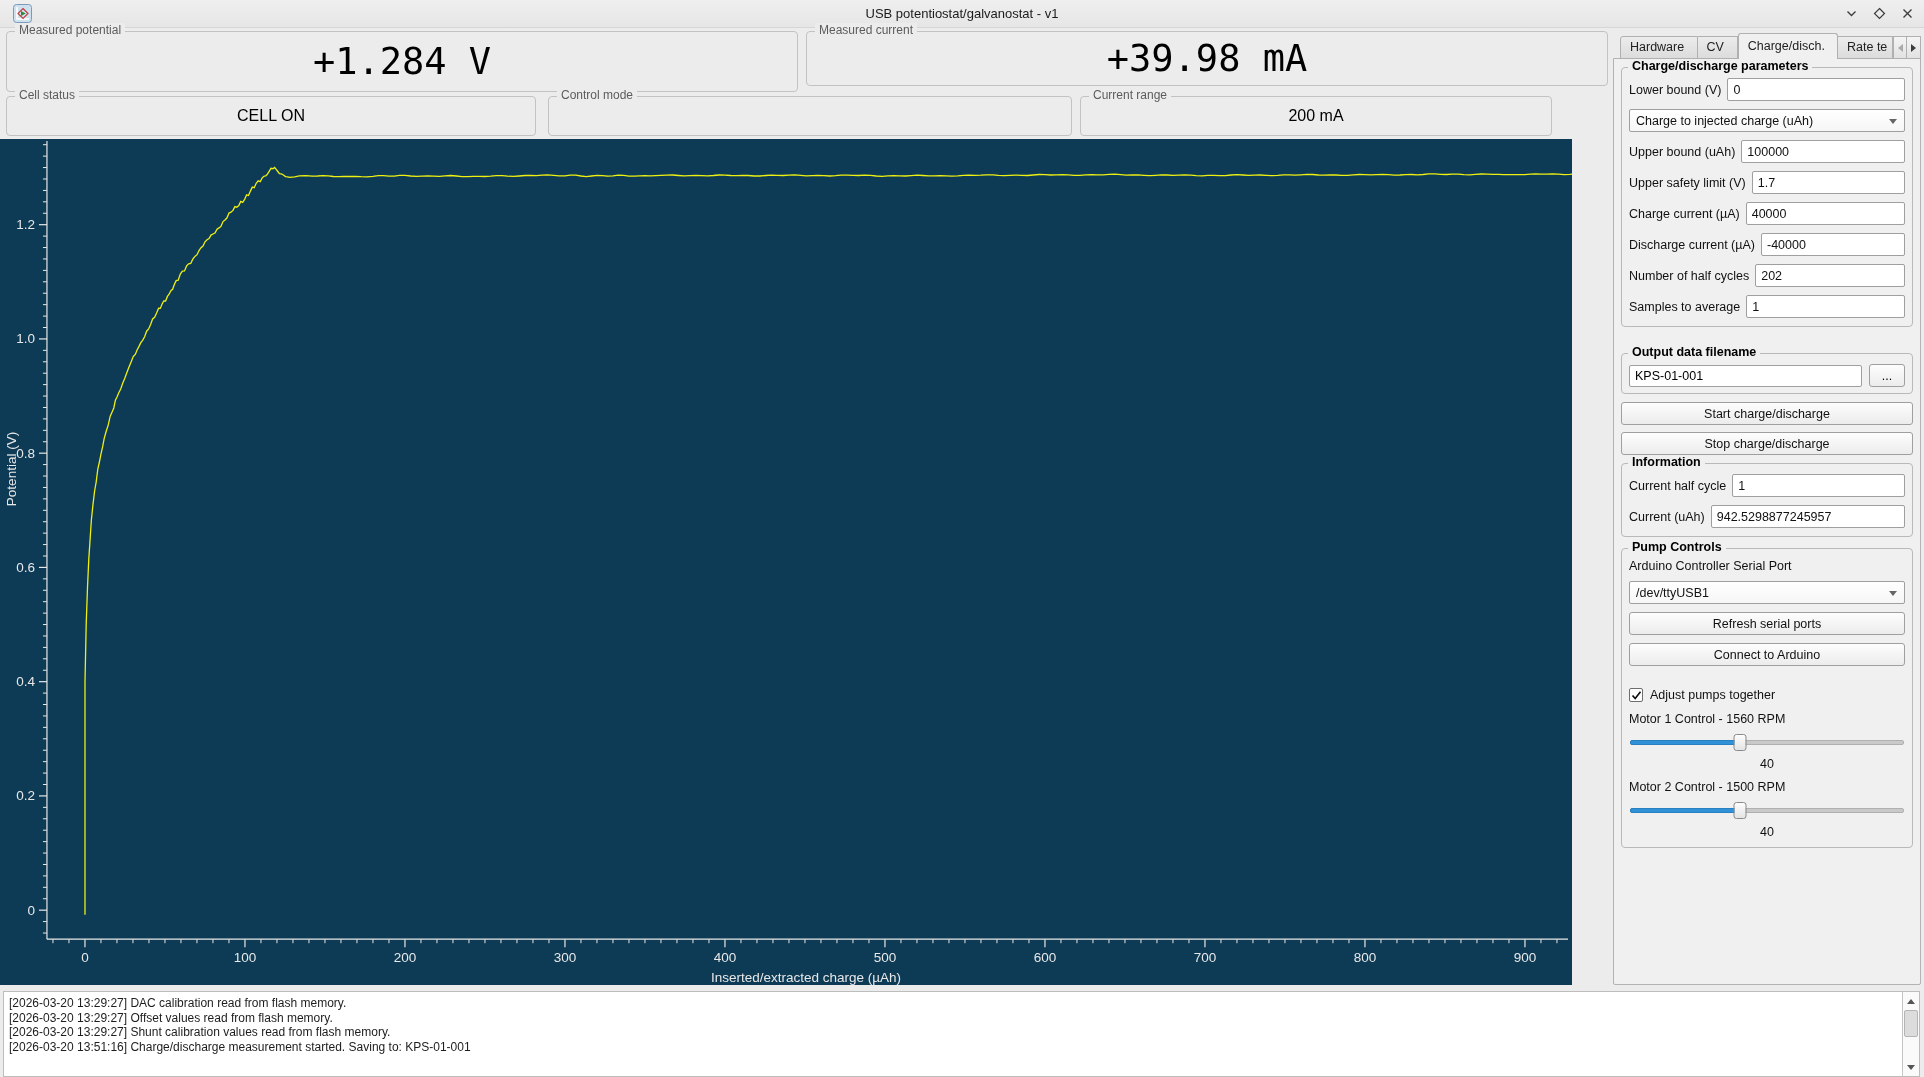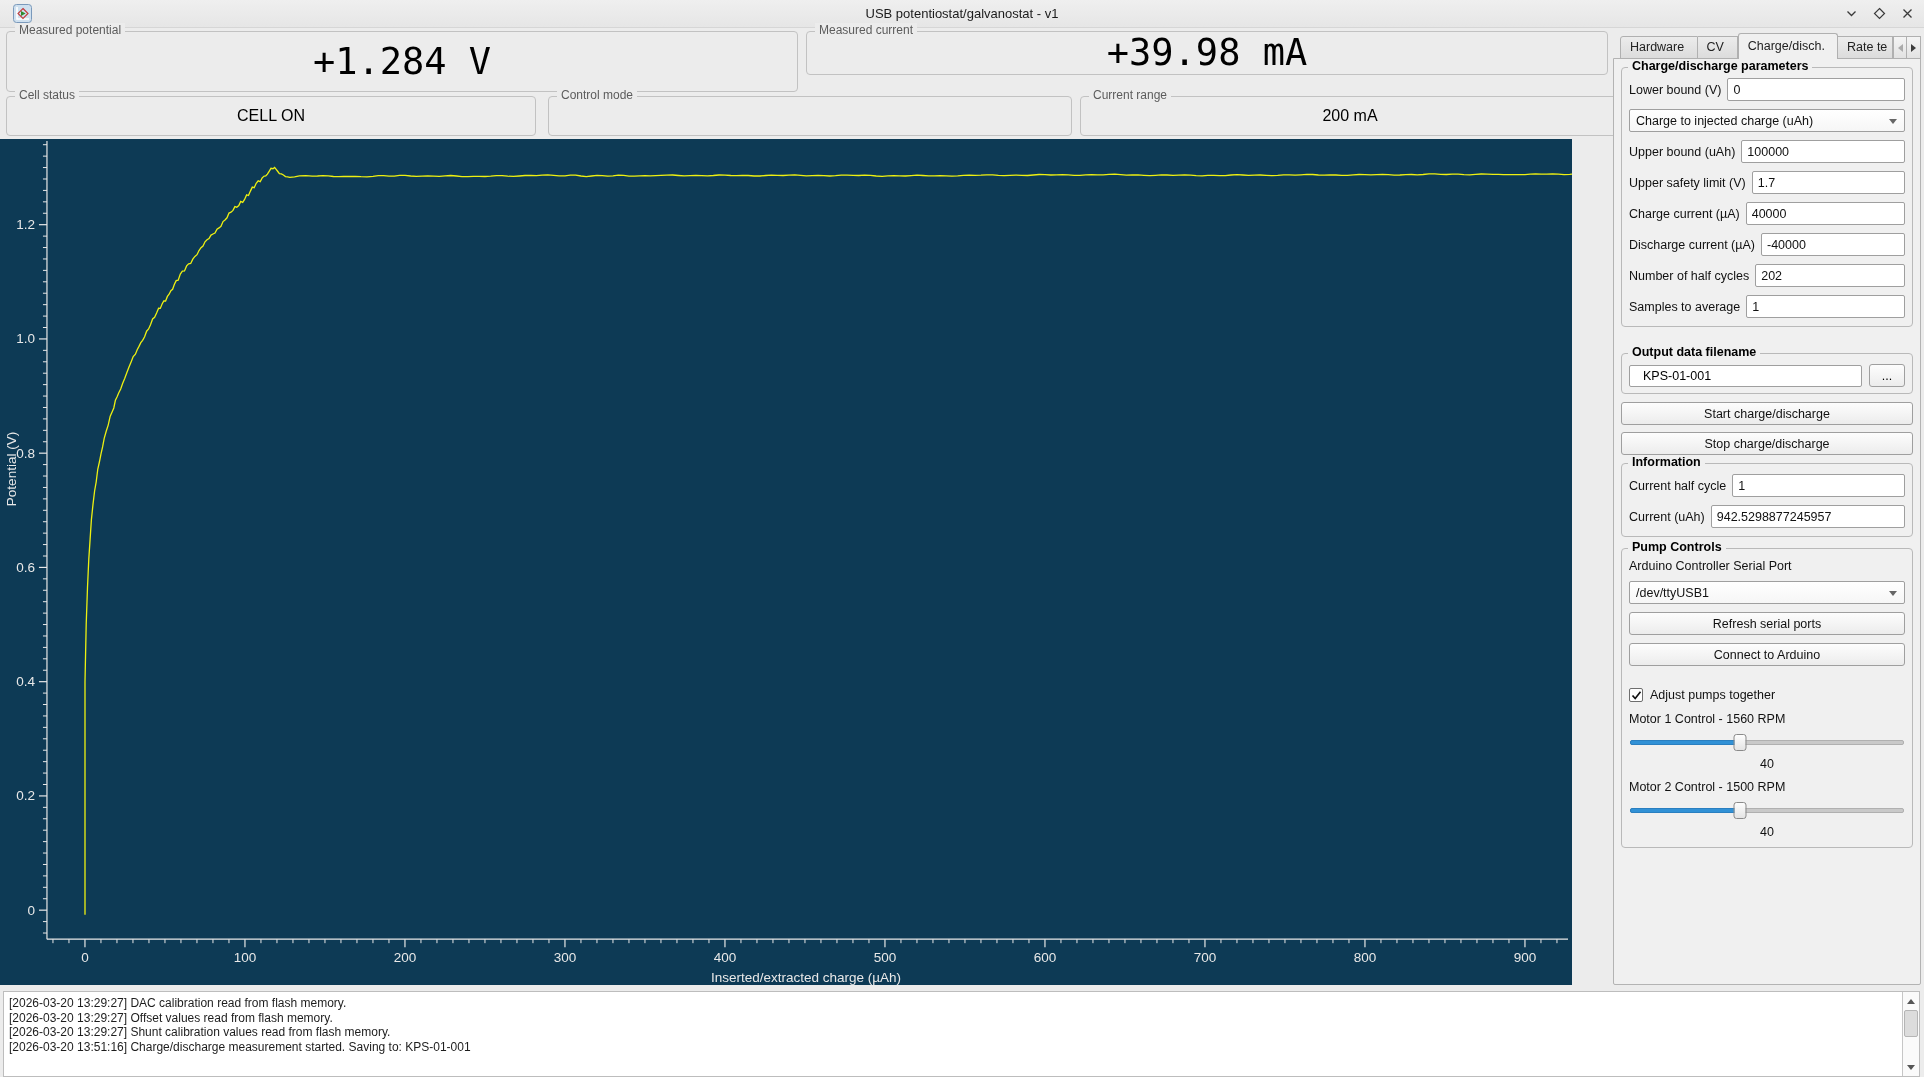--- a/index.html
+++ b/index.html
@@ -63,21 +63,21 @@
     padding:0 6px; font-size:12.5px; color:#111; position:relative; margin-bottom:8px; }
   .combo .caret { position:absolute; right:7px; top:9px; width:0; height:0;
     border-left:4px solid transparent; border-right:4px solid transparent; border-top:5px solid #666; }
 
   .pbtn { width:100%; height:23px; border:1px solid #9f9f9f; border-radius:3px;
     background:linear-gradient(#fdfdfd,#ececec); font-family:"Liberation Sans",sans-serif;
     font-size:12.5px; color:#111; cursor:default; }
 
   .filerow { display:flex; align-items:center; }
   .filerow input { flex:1; min-width:0; height:22px; border:1px solid #9f9f9f; border-radius:2px;
-    background:#fff; font-size:12.5px; padding:0 13px; font-family:"Liberation Sans",sans-serif; }
+    background:#fff; font-size:12.5px; padding:0 5px; font-family:"Liberation Sans",sans-serif; }
   .browse-btn { width:36px; height:23px; margin-left:7px; border:1px solid #9f9f9f; border-radius:3px;
     background:linear-gradient(#fdfdfd,#ececec); font-size:12.5px; cursor:default; }
 
   .checkrow { display:flex; align-items:center; margin:2px 0 10px 0; }
   .checkbox { width:14px; height:14px; border:1px solid #6e6e6e; border-radius:2px; background:#fff;
     display:flex; align-items:center; justify-content:center; margin-right:7px; }
   .checkrow span.cklabel { font-size:12.5px; }
 
   .motor-label { font-size:12.5px; margin:2px 0 8px 0; }
   .slider { position:relative; height:17px; margin:0 1px 6px 1px; }
@@ -131,33 +131,33 @@
             <path d="M3.5 3.5 L11.5 11.5 M11.5 3.5 L3.5 11.5" stroke="#3a3a3a" stroke-width="1.3" fill="none"></path>
           </svg>
       </div>
     </div>
   </div>
 
   <div class="groupbox" style="left:6px; top:31px; width:792px; height:61px;">
     <span class="gb-label">Measured potential</span>
     <div class="big-value">+1.284 V</div>
   </div>
-  <div class="groupbox" style="left:806px; top:31px; width:802px; height:44px;">
+  <div class="groupbox" style="left:806px; top:31px; width:802px; height:55px;">
     <span class="gb-label">Measured current</span>
     <div class="big-value">+39.98 mA</div>
   </div>
 
   <div class="groupbox" style="left:6px; top:96px; width:530px; height:40px;">
     <span class="gb-label">Cell status</span>
     <div class="mid-value">CELL ON</div>
   </div>
   <div class="groupbox" style="left:548px; top:96px; width:524px; height:40px;">
     <span class="gb-label">Control mode</span>
   </div>
-  <div class="groupbox" style="left:1080px; top:96px; width:540px; height:40px;">
+  <div class="groupbox" style="left:1080px; top:96px; width:472px; height:40px;">
     <span class="gb-label">Current range</span>
     <div class="mid-value">200 mA</div>
   </div>
 
   <div class="chart">
     <svg id="chart-svg" width="1572" height="846" viewBox="0 0 1572 846">
         <line x1="46.96000000000001" y1="2" x2="46.96000000000001" y2="800.1869007427414" stroke="#e8e8e8" stroke-width="1.2"></line>
         <line x1="46.96000000000001" y1="800.1869007427414" x2="1568" y2="800.1869007427414" stroke="#e8e8e8" stroke-width="1.2"></line>
         <line x1="84.96000000000001" y1="800.1869007427414" x2="84.96000000000001" y2="808.1869007427414" stroke="#e8e8e8" stroke-width="1.2"></line>
         <text x="84.96000000000001" y="823.1869007427414" text-anchor="middle" font-size="13.5" fill="#e8e8e8" font-family="Liberation Sans, sans-serif">0</text>

